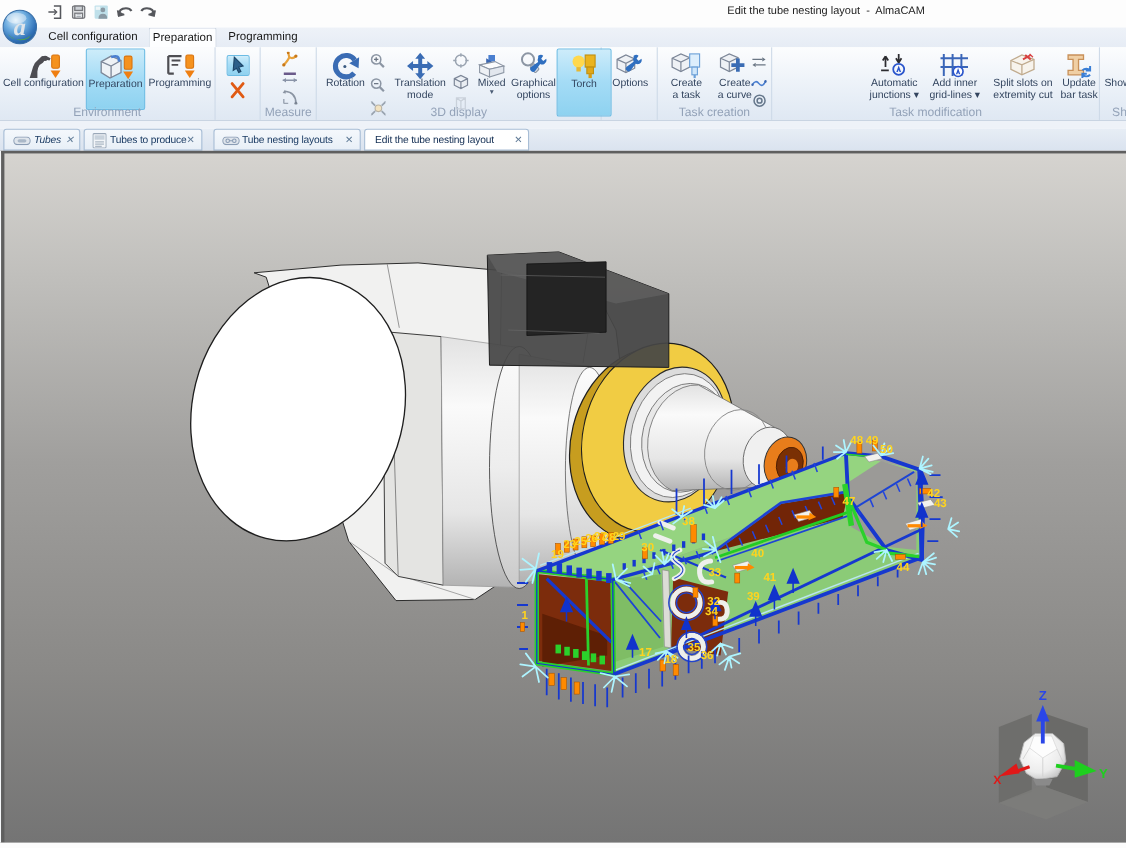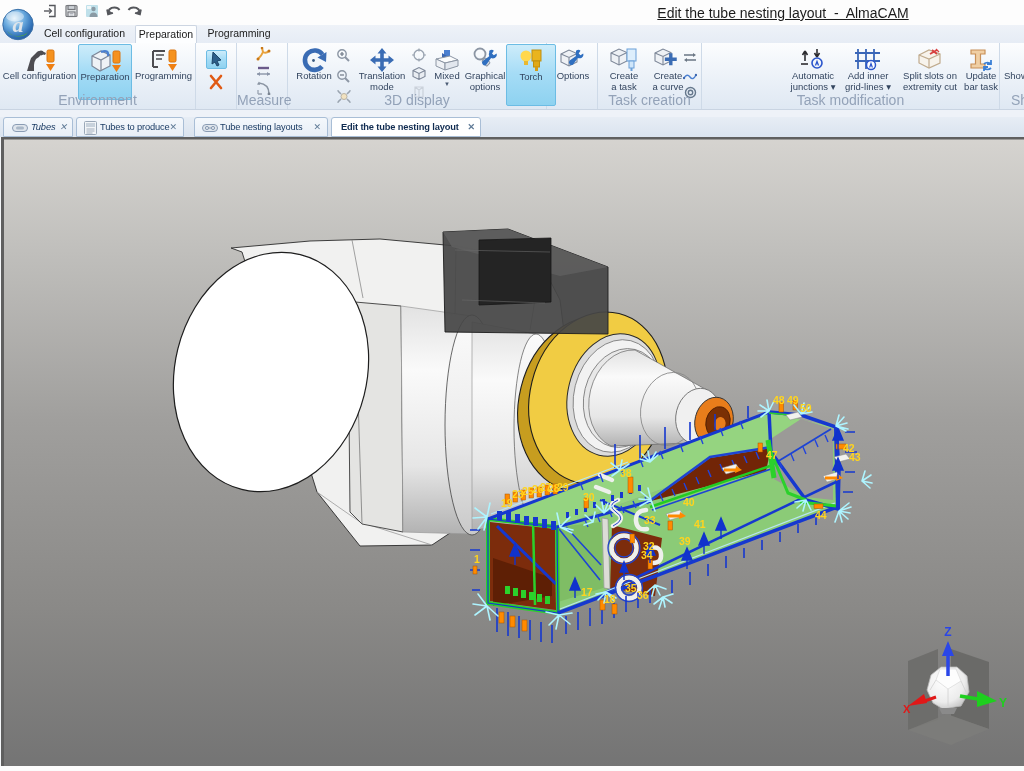--- a/index.html
+++ b/index.html
@@ -2,50 +2,50 @@
 <html><head>
 <meta charset="utf-8">
 <style>
 * { margin:0; padding:0; box-sizing:border-box; }
 html,body { width:1024px; height:771px; overflow:hidden; background:#fff;
   font-family:"Liberation Sans", sans-serif; }
 #page { position:relative; width:1024px; height:771px; }
 .abs { position:absolute; }
 
 #titlebar { left:0; top:0; width:1024px; height:25px; background:#fdfdfd; }
-#apptitle { left:783px; top:5px; transform:translateX(-50%); font-size:14px; color:#1c1c1c; white-space:nowrap;text-decoration:underline; }
+#apptitle { left:751px; top:5px; transform:translateX(-50%); font-size:10px; color:#1c1c1c; white-space:nowrap; }
 
 #tabstrip { left:0; top:25px; width:1024px; height:18px;
   background:linear-gradient(#eef2f8,#e6ecf5); }
 .rtab { position:absolute; top:0; height:18px; font-size:10.5px; color:#1a1a1a;
   text-align:center; line-height:17px; }
 .rtab.active { background:#fdfeff; border:1px solid #ccd5e2; border-bottom:none;
   border-radius:2px 2px 0 0; }
 
 #ribbon { left:0; top:43px; width:1024px; height:67px;
   background:linear-gradient(#fcfdfe,#eef3f9 45%,#dfe8f3);
   border-bottom:1px solid #c9d4e2; }
 .rgroup { position:absolute; top:0; height:66px; border-right:1px solid #cedae8; }
 .rlabel { position:absolute; bottom:1px; left:0; right:0; text-align:center;
-  font-size:14px; color:#93a2b8; }
+  font-size:11px; color:#93a2b8; }
 .rbtn { position:absolute; top:1px; height:56px; text-align:center; }
 .rbtn .ric { height:27px; padding-top:3px; }
 .rbtn .rtx { font-size:9.5px; line-height:10.5px; color:#33455f; white-space:nowrap; }
 .hl { background:linear-gradient(#cdecfa,#a5dcf6 48%,#8ed2f0);
   border:1px solid #6cbce4; border-radius:2px; }
 .caret { color:#4a5b74; font-size:6px; line-height:5px; }
 
 #substrip { left:0; top:110px; width:1024px; height:7px; background:#eef2f8; }
 
 #doctabs { left:0; top:117px; width:1024px; height:20px;
   background:linear-gradient(#e7edf5,#dae3ef); }
 .dtab { position:absolute; top:0; height:20px; font-size:9.3px; letter-spacing:-0.15px; border:1px solid #a9bed6;
   border-radius:3px 3px 0 0; background:linear-gradient(#f4f8fc,#e8eff7);
   color:#1c3c64; white-space:nowrap; }
-.dtab.active { background:#fff; font-weight:bold; color:#122d52; }
+.dtab.active { background:#fff; font-weight:normal; color:#122d52; }
 .dtab .dx { color:#5f7a96; font-size:9px; }
 
 #vpsvg { left:0; top:137px; }
 </style>
 </head>
 <body>
 <div id="page">
   <div id="titlebar" class="abs"></div>
   <svg class="abs" style="left:2px;top:8px;z-index:20;" width="33" height="33" viewBox="0 0 33 33">
     <defs>

